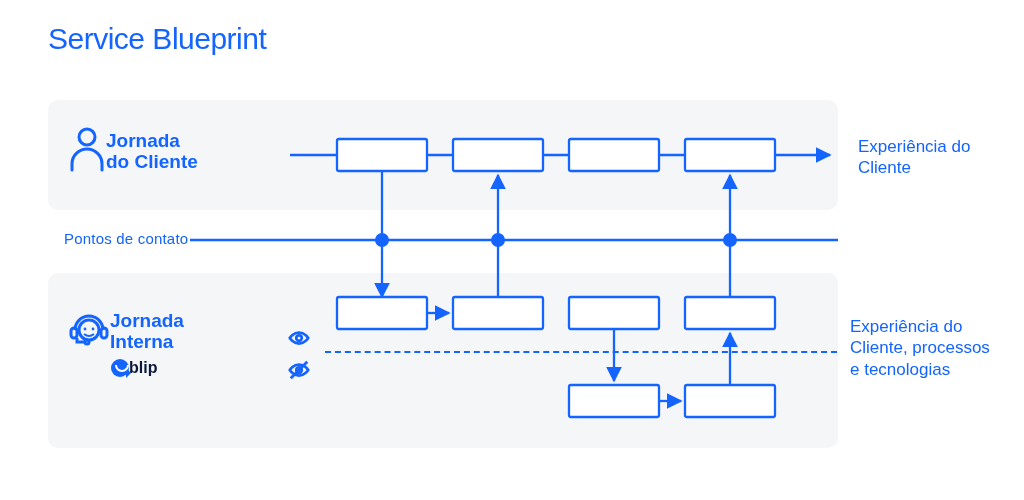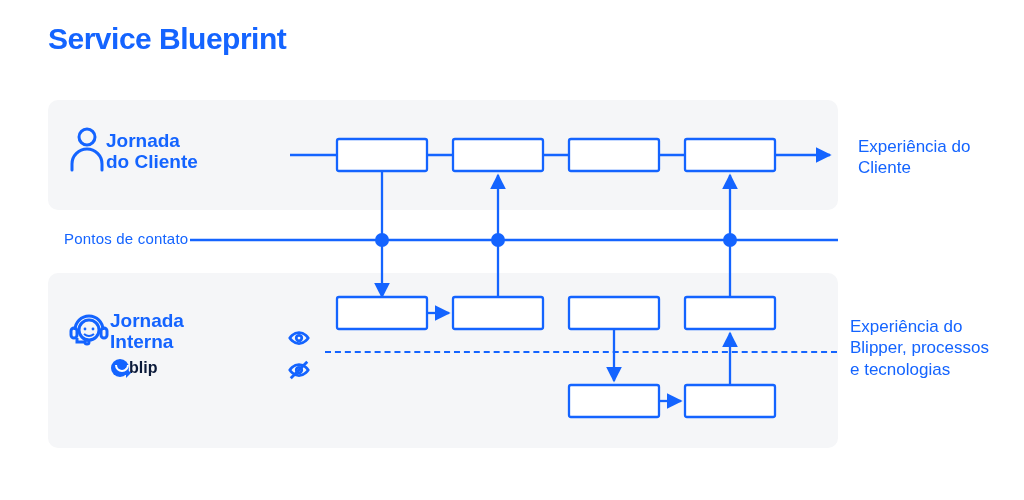--- a/index.html
+++ b/index.html
@@ -5,21 +5,21 @@
   :root { --blue: #1464ff; --grey: #f5f6f8; }
   html,body{margin:0;padding:0;}
   body{
     width:1024px;height:500px;
     font-family:"Segoe UI",Arial,Helvetica,sans-serif;
     background:#fff;color:var(--blue);
     position:relative;
   }
   .title{
     position:absolute;left:48px;top:22px;
-    font-size:30px;font-weight:700;letter-spacing:-0.5px;
+    font-size:30px;font-weight:400;letter-spacing:-0.5px;
   }
 
   
   .lane{
     position:absolute;left:48px;width:790px;border-radius:10px;
     background:var(--grey);
   }
   .lane-client {top:100px;height:110px;}
   .lane-internal{top:273px;height:175px;}
 
@@ -123,21 +123,21 @@
   </div>
   <div class="blip-logo">
     <span class="dot"></span>
     <span>blip</span>
   </div>
 </div>
 
 <div class="contacts-label">Pontos de contato</div>
 
 <div class="right-label cx">Experiência do Cliente</div>
-<div class="right-label int">Experiência do Blipper, processos e tecnologias</div>
+<div class="right-label int">Experiência do Cliente, processos e tecnologias</div>
 
 <div class="dash-line"></div>
 
 <span class="eye" style="left:288px;top:327px">
   <svg width="22" height="22" viewBox="0 0 24 24" stroke-width="2">
     <path d="M2 12s3.5-6 10-6 10 6 10 6-3.5 6-10 6S2 12 2 12z"></path>
     <circle cx="12" cy="12" r="3"></circle>
   </svg>
 </span>
 <span class="eye" style="left:288px;top:359px">

